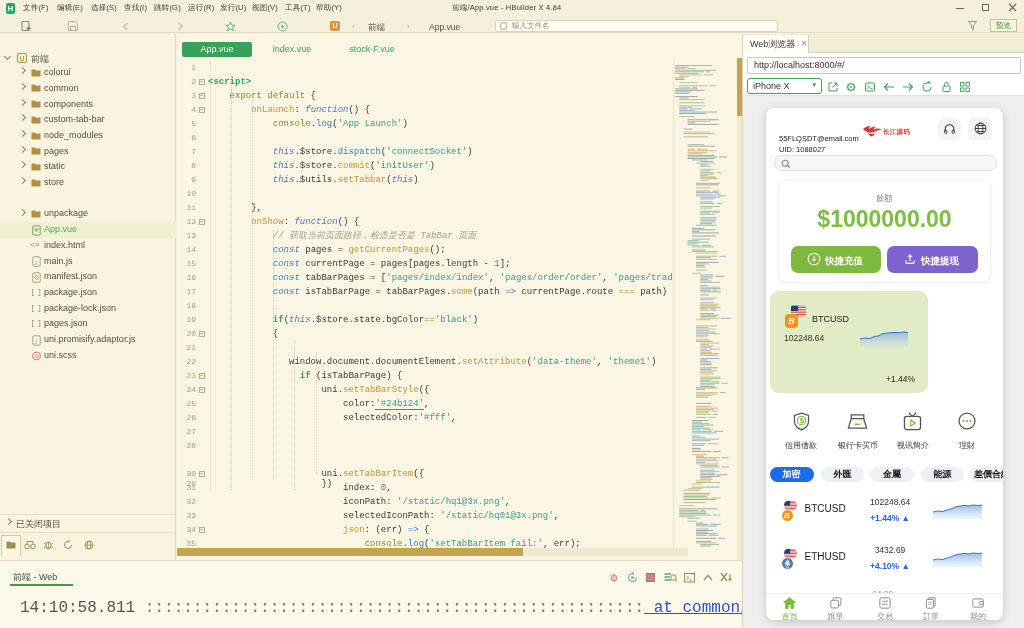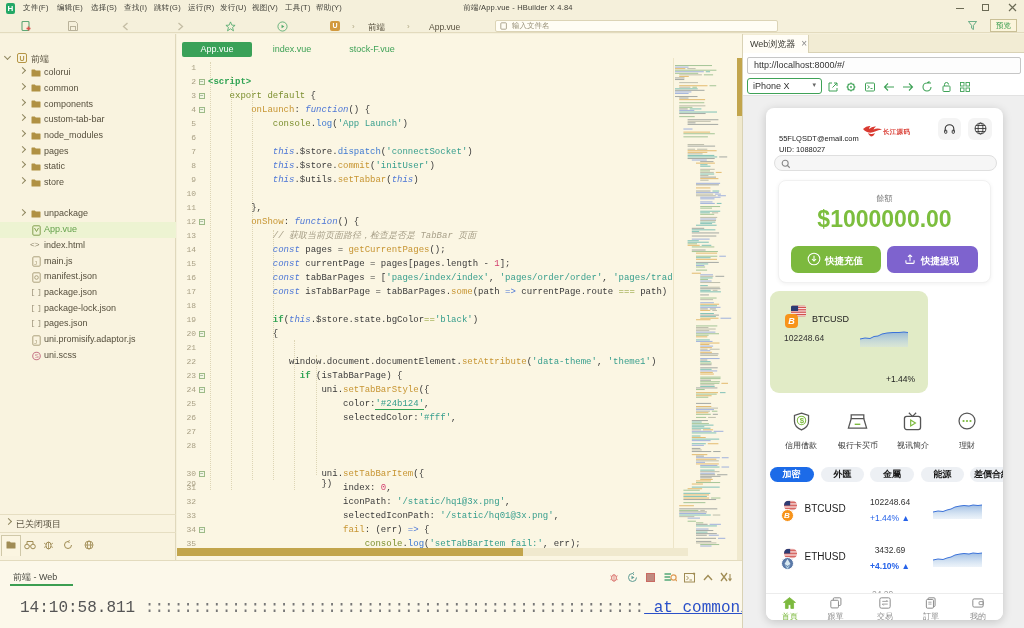--- a/index.html
+++ b/index.html
@@ -72,21 +72,21 @@
       <div class="menu" style="left:23px">文件(F)</div>
       <div class="menu" style="left:57px">编辑(E)</div>
       <div class="menu" style="left:91px">选择(S)</div>
       <div class="menu" style="left:124px">查找(I)</div>
       <div class="menu" style="left:154px">跳转(G)</div>
       <div class="menu" style="left:188px">运行(R)</div>
       <div class="menu" style="left:220px">发行(U)</div>
       <div class="menu" style="left:252px">视图(V)</div>
       <div class="menu" style="left:285px">工具(T)</div>
       <div class="menu" style="left:316px">帮助(Y)</div>
-      <div class="menu" style="left:452px;width:132px;text-align:center">前端/App.vue - HBuilder X 4.84</div>
+      <div class="menu" style="left:452px;width:132px;">前端/App.vue - HBuilder X 4.84</div>
       <div class="abs" style="left:956px;top:8px;width:8px;height:1.2px;background:#6b6a55"></div>
       <div class="abs" style="left:982px;top:4px;width:7px;height:7px;border:1.2px solid #6b6a55"></div>
       <svg class="abs" style="left:1008px;top:3px" width="9" height="9" viewBox="0 0 9 9">
         <path d="M1 1 L8 8 M8 1 L1 8" stroke="#6b6a55" stroke-width="1.2"></path>
       </svg>
     </div>
     <div id="toolbar">
       <svg class="abs" style="left:21px;top:3px" width="11" height="10" viewBox="0 0 11 10">
         <rect x="1" y="0.5" width="7" height="9" rx="1" fill="none" stroke="#5FA876" stroke-width="1.1"></rect>
         <path d="M7.5 5.5 L7.5 9.5 M5.5 7.5 L9.5 7.5" stroke="#D9534F" stroke-width="1.5"></path>
@@ -309,21 +309,21 @@
         <div class="cl" style="top:322.0px"><span class="no">24</span><span class="fold">−</span><span class="cd"><span class="id">                     uni</span><span class="pun">.</span><span class="mo">setTabBarStyle</span><span class="pun">({</span></span></div>
         <div class="cl" style="top:336.0px"><span class="no">25</span><span class="cd"><span class="pun">                         color</span><span class="pun">:</span><span class="str" style="border-bottom:1.5px solid #2FA353">'#24b124'</span><span class="pun">,</span></span></div>
         <div class="cl" style="top:350.0px"><span class="no">26</span><span class="cd"><span class="pun">                         selectedColor</span><span class="pun">:</span><span class="str">'#fff'</span><span class="pun">,</span></span></div>
         <div class="cl" style="top:364.0px"><span class="no">27</span></div>
         <div class="cl" style="top:378.0px"><span class="no">28</span></div>
         <div class="cl" style="top:416px"><span class="no">29</span><span class="cd"><span class="pun">                     })</span></span></div>
         <div class="cl" style="top:406.0px"><span class="no">30</span><span class="fold">−</span><span class="cd"><span class="id">                     uni</span><span class="pun">.</span><span class="mo">setTabBarItem</span><span class="pun">({</span></span></div>
         <div class="cl" style="top:420.0px"><span class="no">31</span><span class="cd"><span class="pun">                         index</span><span class="pun">: </span><span class="num">0</span><span class="pun">,</span></span></div>
         <div class="cl" style="top:434.0px"><span class="no">32</span><span class="cd"><span class="pun">                         iconPath</span><span class="pun">: </span><span class="str">'/static/hq1@3x.png'</span><span class="pun">,</span></span></div>
         <div class="cl" style="top:448.0px"><span class="no">33</span><span class="cd"><span class="pun">                         selectedIconPath</span><span class="pun">: </span><span class="str">'/static/hq01@3x.png'</span><span class="pun">,</span></span></div>
-        <div class="cl" style="top:462.0px"><span class="no">34</span><span class="fold">−</span><span class="cd"><span class="prop">                         fail</span><span class="pun">: (</span><span class="id">err</span><span class="pun">) </span><span class="k">=&gt;</span><span class="pun"> {</span></span></div>
+        <div class="cl" style="top:462.0px"><span class="no">34</span><span class="fold">−</span><span class="cd"><span class="prop">                         json</span><span class="pun">: (</span><span class="id">err</span><span class="pun">) </span><span class="k">=&gt;</span><span class="pun"> {</span></span></div>
         <div class="cl" style="top:476.0px"><span class="no">35</span><span class="cd"><span class="kw">                             console</span><span class="pun">.</span><span class="mb">log</span><span class="pun">(</span><span class="str">'setTabBarItem fail:'</span><span class="pun">, </span><span class="id">err</span><span class="pun">);</span></span></div>
       </div>
       <div class="abs" style="left:496px;top:24px;width:1px;height:498px;background:#EDE5C8"></div>
       <svg id="minimap" width="63" height="498" viewBox="0 0 63 498">
         <rect x="1.0" y="7.0" width="37.0" height="1.05" fill="#a8c79a"></rect>
         <rect x="1.0" y="8.6" width="13.5" height="1.05" fill="#a3b4dd"></rect>
         <rect x="1.0" y="10.1" width="10.3" height="1.05" fill="#e4bd74"></rect>
         <rect x="13.3" y="10.1" width="8.3" height="1.05" fill="#c0c0ae"></rect>
         <rect x="1.0" y="11.7" width="41.4" height="1.05" fill="#a8c79a"></rect>
         <rect x="1.0" y="13.2" width="28.8" height="1.05" fill="#a3b4dd"></rect>
@@ -805,21 +805,21 @@
             <rect y="8.64" width="19" height="1.08" fill="#C9332E"></rect>
             <rect y="10.8" width="19" height="1.08" fill="#C9332E"></rect>
             <rect y="12.96" width="19" height="1.08" fill="#C9332E"></rect>
             <rect width="9" height="7" fill="#2C3B73"></rect>
           </g>
         </svg>
         <div class="abs" style="left:14.5px;top:401px;width:13px;height:13px;background:#F7931A;border-radius:50%;border:1px solid #fff"></div>
         <div class="abs" style="left:14.5px;top:401px;width:13px;height:13px;font-size:8px;font-weight:bold;color:#fff;text-align:center;line-height:13px;font-style:italic">B</div>
         <div class="abs coinrow-name" style="left:38.5px;top:395px">BTCUSD</div>
         <div class="abs" style="left:104px;top:389px;width:40px;text-align:center;font-size:8.5px;color:#333">102248.64</div>
-        <div class="abs" style="left:104px;top:405px;width:40px;text-align:left;font-size:8.5px;font-weight:normal;color:#2562E9">+1.44% ▲</div>
+        <div class="abs" style="left:104px;top:405px;width:40px;text-align:right;font-size:8.5px;font-weight:bold;color:#2562E9">+1.44% ▲</div>
         <svg class="abs" style="left:167px;top:394px" width="50" height="17" viewBox="0 0 50 17">
           <defs>
             <linearGradient id="gc1" x1="0" y1="0" x2="0" y2="1">
               <stop offset="0" stop-color="#7FA8D9" stop-opacity="0.75"></stop>
               <stop offset="1" stop-color="#C9DCEF" stop-opacity="0.35"></stop>
             </linearGradient>
           </defs>
           <polygon points="0,17 0.0,10.0 5.0,9.0 10.0,9.5 14.0,8.0 18.0,7.0 22.0,5.0 27.0,4.0 31.0,3.5 36.0,4.0 40.0,3.0 45.0,3.5 49.0,3.0 49,17" fill="url(#gc1)"></polygon>
           <polyline points="0.0,10.0 5.0,9.0 10.0,9.5 14.0,8.0 18.0,7.0 22.0,5.0 27.0,4.0 31.0,3.5 36.0,4.0 40.0,3.0 45.0,3.5 49.0,3.0" fill="none" stroke="#3B72D9" stroke-width="1"></polyline>
         </svg>

